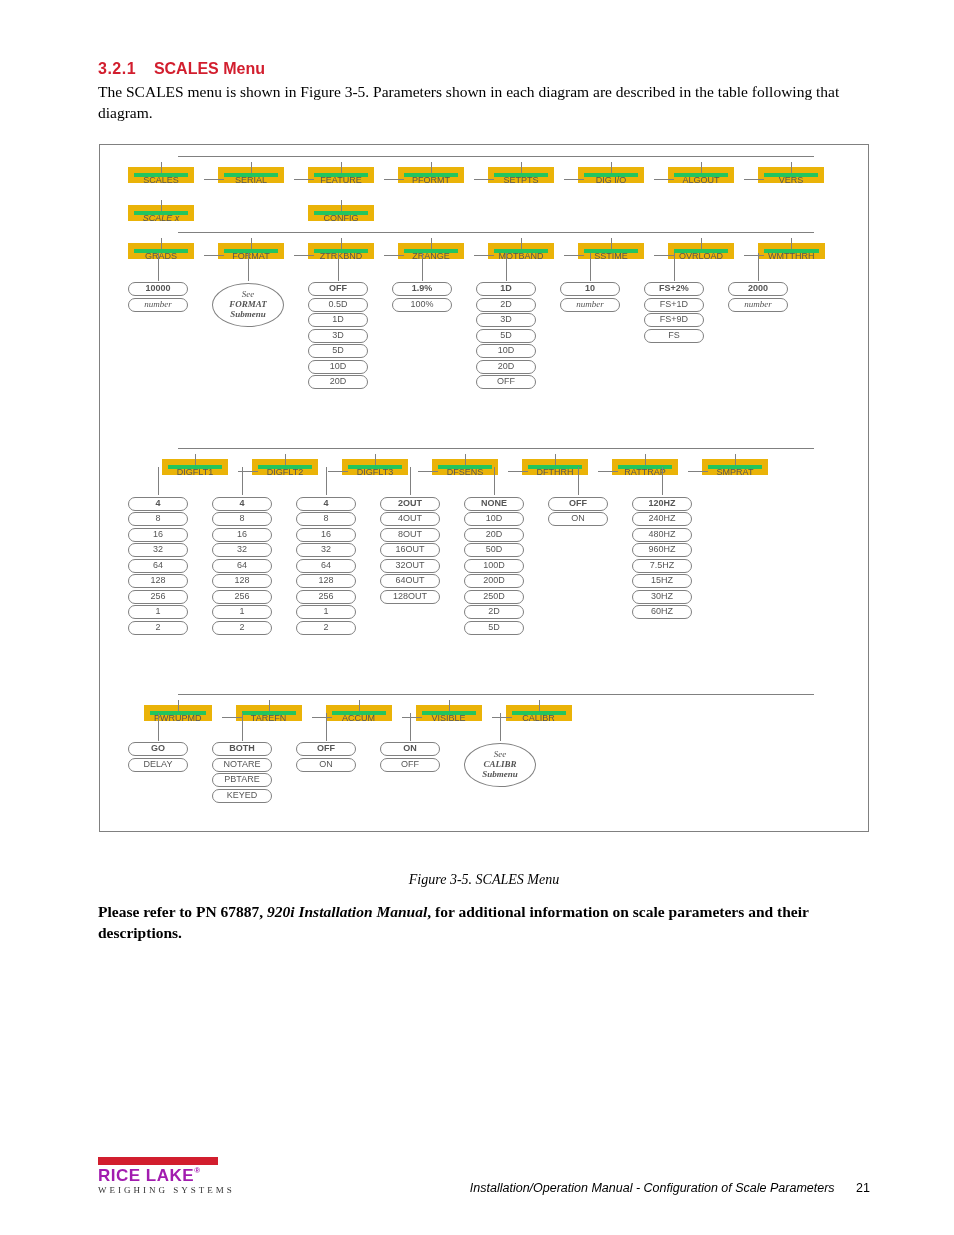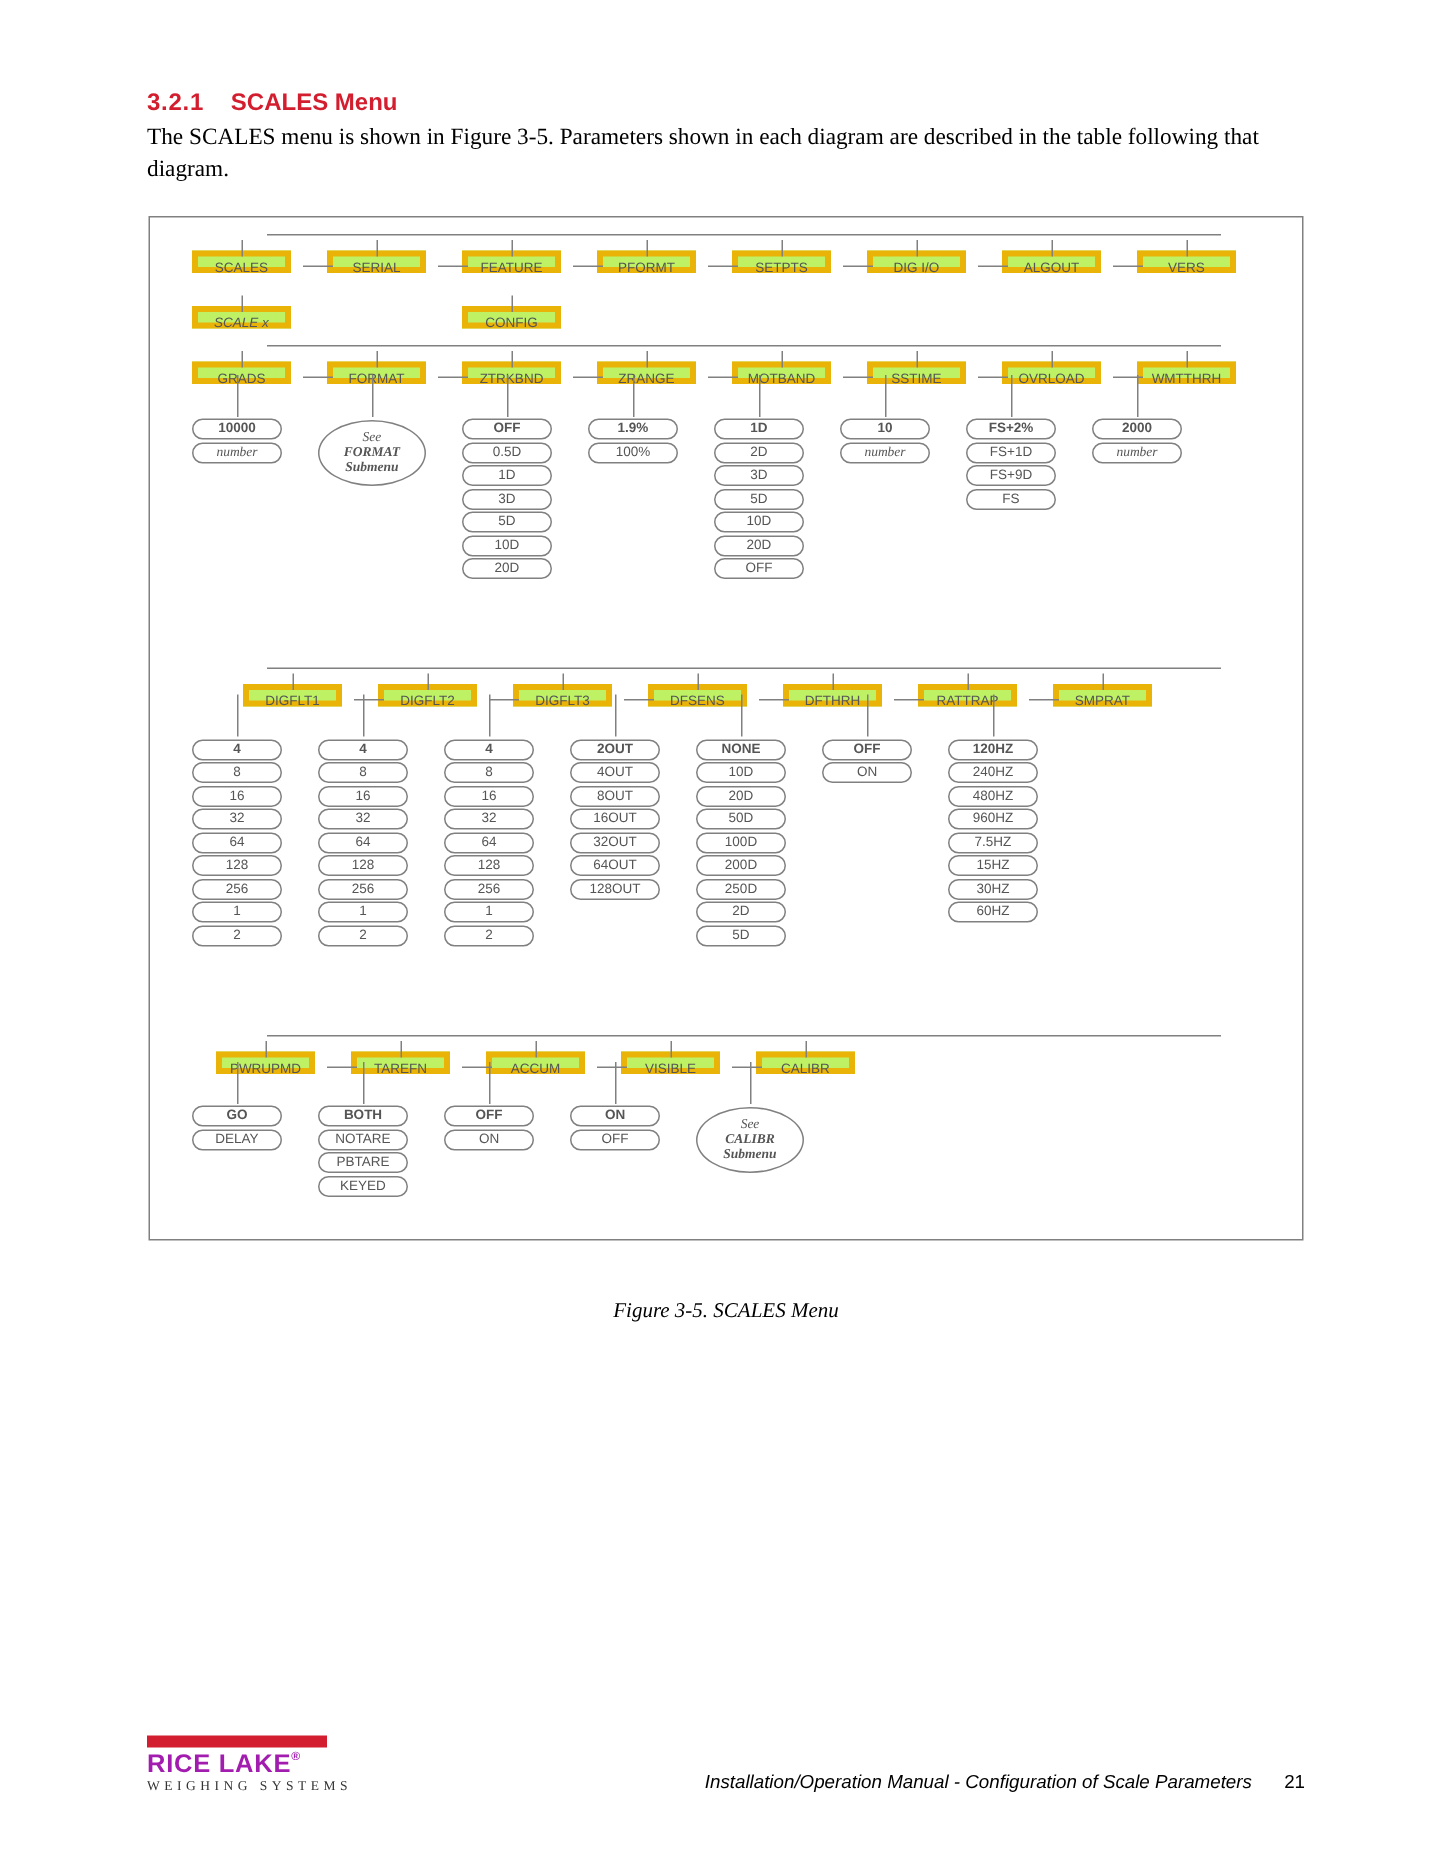--- a/index.html
+++ b/index.html
@@ -40,28 +40,28 @@
     border: 1px solid #808080;
     padding: 22px 10px 28px 10px;
     width: 770px;
     font-size: 9px;
     font-family: Arial, Helvetica, sans-serif;
     color: #555;
   }
   .row { display: flex; gap: 18px; justify-content: flex-start; margin-left: 18px; margin-bottom: 0px; position: relative; }
   .row.level1 { gap: 16px; }
   .box {
-    border: 4px solid #eab308;
+    border: 6px solid #eab308;
     padding: 2px 4px;
     text-align: center;
     min-width: 66px;
     height: 15px;
     line-height: 11px;
     font-size: 9px;
-    background: #bef264;
+    background: #22c55e;
     position: relative;
   }
   .opt-group {
     display: flex; flex-direction: column; align-items: center;
   }
   .opt {
     border: 1px solid #808080;
     border-radius: 7px;
     min-width: 60px;
     height: 14px;
@@ -361,20 +361,23 @@
               <span><span>See</span><br><b>CALIBR</b><br><b>Submenu</b></span>
             </div>
       </div>
     </div>
 
   </div>
   </div>
 
   <div class="caption">Figure 3-5. SCALES Menu</div>
 
+  <div class="ref-text">
+    <span class="bold">Please refer to PN 67887, </span><span class="ital">920i Installation Manual</span><span class="bold">, for additional information on scale parameters and their descriptions.</span>
+  </div>
 
   <div class="footer">
     <div class="logo">
       <div class="logo-bar"></div>
       <div class="logo-text"><span>RICE LAKE</span><span class="logo-reg">®</span></div>
       <div class="logo-sub">WEIGHING SYSTEMS</div>
     </div>
     <div class="footer-right">
       <span>Installation/Operation Manual - Configuration of Scale Parameters</span>
       <span class="pagenum">21</span>

